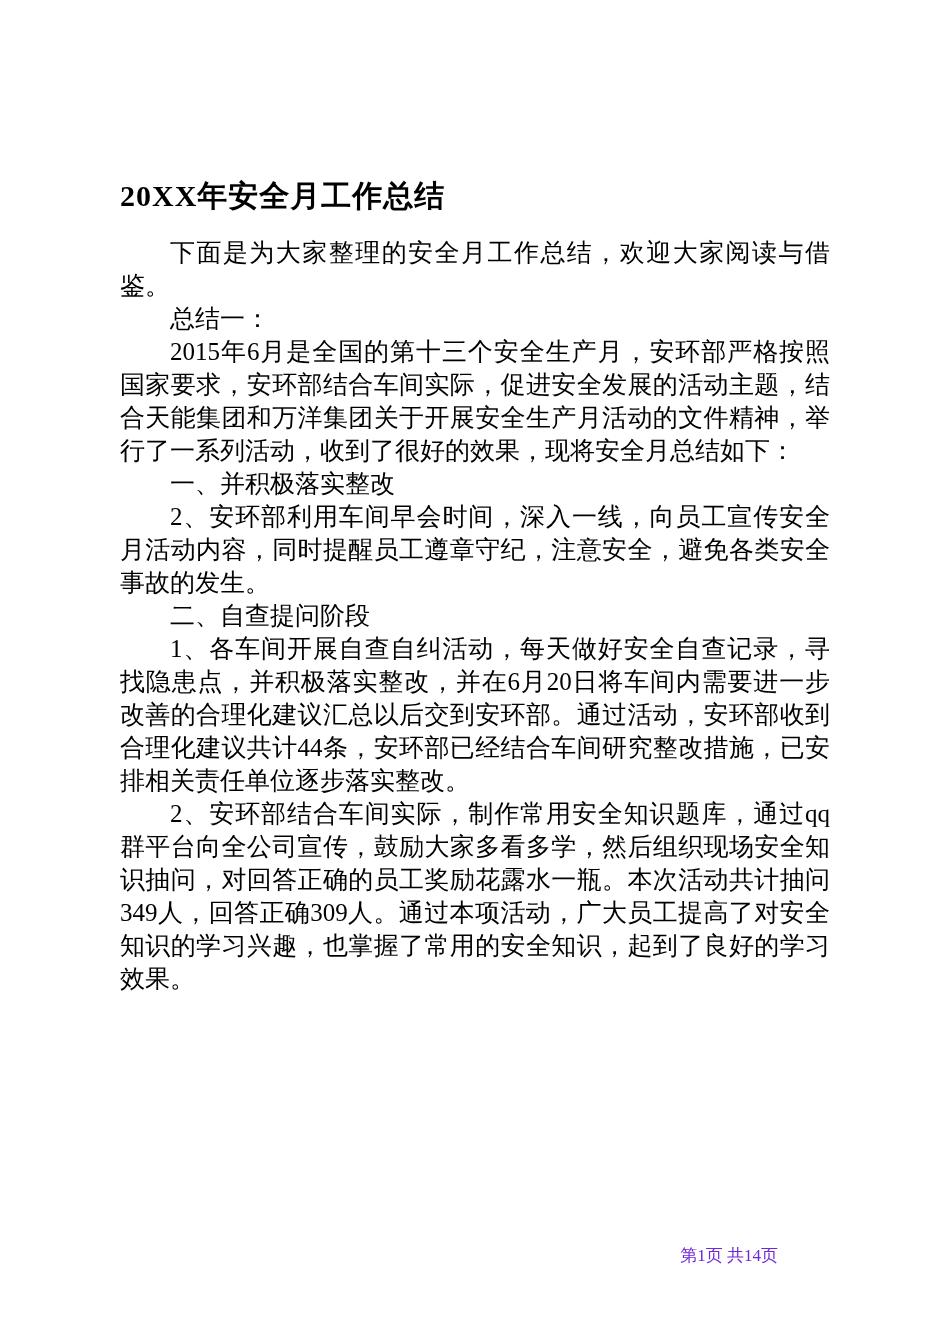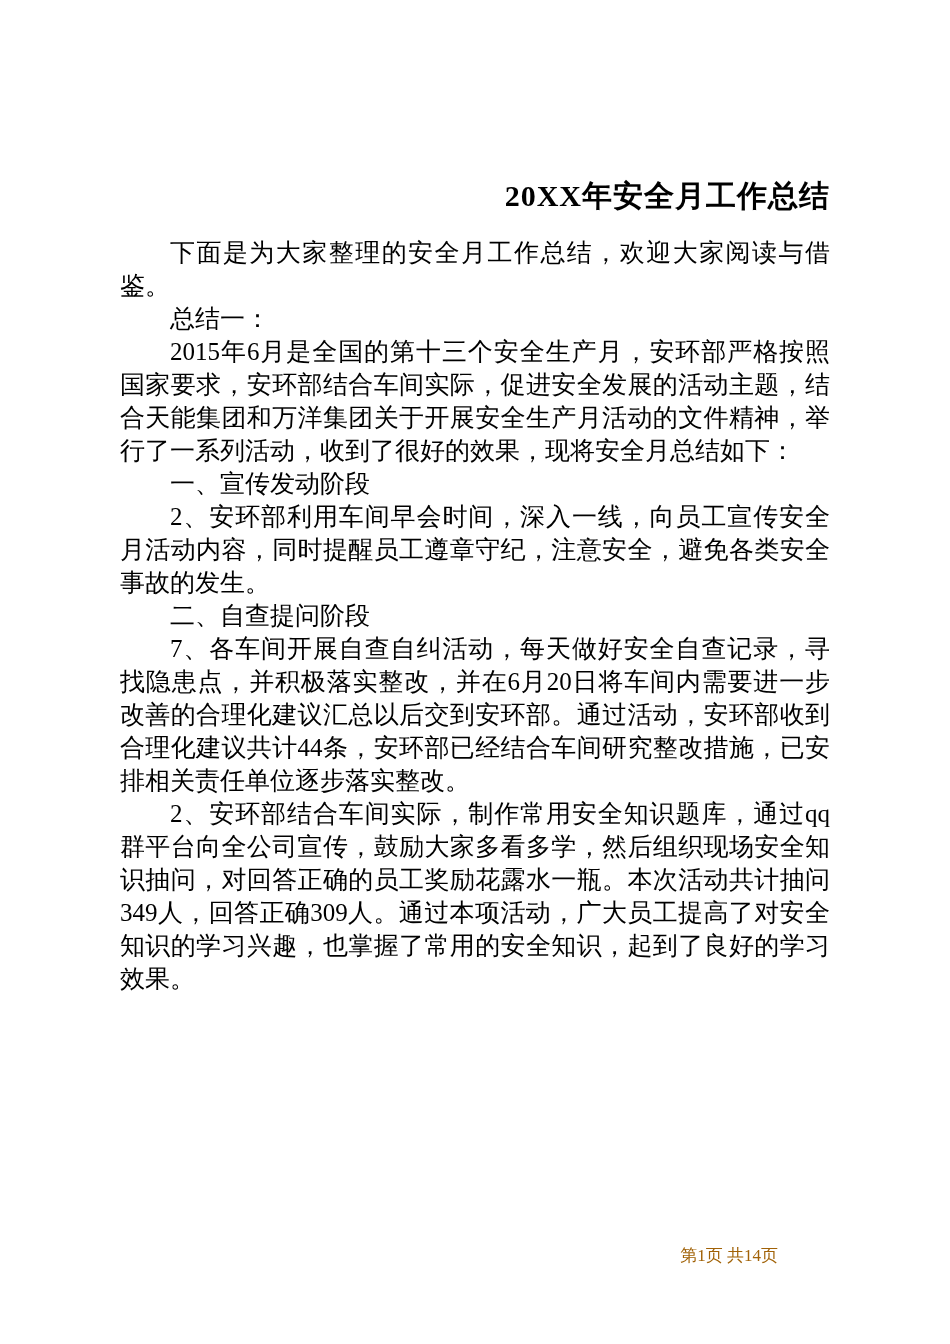--- a/index.html
+++ b/index.html
@@ -17,21 +17,21 @@
   .page {
     position: relative;
     width: 950px;
     height: 1344px;
     box-sizing: border-box;
     background: #ffffff;
     padding: 176px 120px 0 120px;
   }
   .doc-title {
     margin: 0 0 20px 0;
-    text-align: right;
+    text-align: left;
     font-size: 30px;
     line-height: 40px;
     font-weight: bold;
     letter-spacing: 1px;
   }
   .doc-body {
     width: 710px;
   }
   .para {
     margin: 0;
@@ -43,36 +43,36 @@
   }
   .para.gap-after {
     margin-bottom: 33px;
   }
   .page-footer {
     position: absolute;
     right: 172px;
     bottom: 78px;
     font-size: 17px;
     line-height: 20px;
-    color: #a16207;
+    color: #6d28d9;
   }
 </style>
 </head>
 <body>
 
 <div class="page">
   <h1 class="doc-title">20XX年安全月工作总结</h1>
 
   <div class="doc-body" id="doc-body">
       <p class="para">下面是为大家整理的安全月工作总结，欢迎大家阅读与借鉴。</p>
       <p class="para">总结一：</p>
       <p class="para">2015年6月是全国的第十三个安全生产月，安环部严格按照国家要求，安环部结合车间实际，促进安全发展的活动主题，结合天能集团和万洋集团关于开展安全生产月活动的文件精神，举行了一系列活动，收到了很好的效果，现将安全月总结如下：</p>
-      <p class="para">一、宣传发动阶段</p>
+      <p class="para">一、并积极落实整改</p>
       <p class="para">2、安环部利用车间早会时间，深入一线，向员工宣传安全月活动内容，同时提醒员工遵章守纪，注意安全，避免各类安全事故的发生。</p>
       <p class="para">二、自查提问阶段</p>
-      <p class="para">7、各车间开展自查自纠活动，每天做好安全自查记录，寻找隐患点，并积极落实整改，并在6月20日将车间内需要进一步改善的合理化建议汇总以后交到安环部。通过活动，安环部收到合理化建议共计44条，安环部已经结合车间研究整改措施，已安排相关责任单位逐步落实整改。</p>
+      <p class="para">1、各车间开展自查自纠活动，每天做好安全自查记录，寻找隐患点，并积极落实整改，并在6月20日将车间内需要进一步改善的合理化建议汇总以后交到安环部。通过活动，安环部收到合理化建议共计44条，安环部已经结合车间研究整改措施，已安排相关责任单位逐步落实整改。</p>
       <p class="para">2、安环部结合车间实际，制作常用安全知识题库，通过qq群平台向全公司宣传，鼓励大家多看多学，然后组织现场安全知识抽问，对回答正确的员工奖励花露水一瓶。本次活动共计抽问349人，回答正确309人。通过本项活动，广大员工提高了对安全知识的学习兴趣，也掌握了常用的安全知识，起到了良好的学习效果。</p>
     </div>
 
   <div class="page-footer">
     <span>第1页 共14页</span>
   </div>
 </div>
 
 </body></html>

